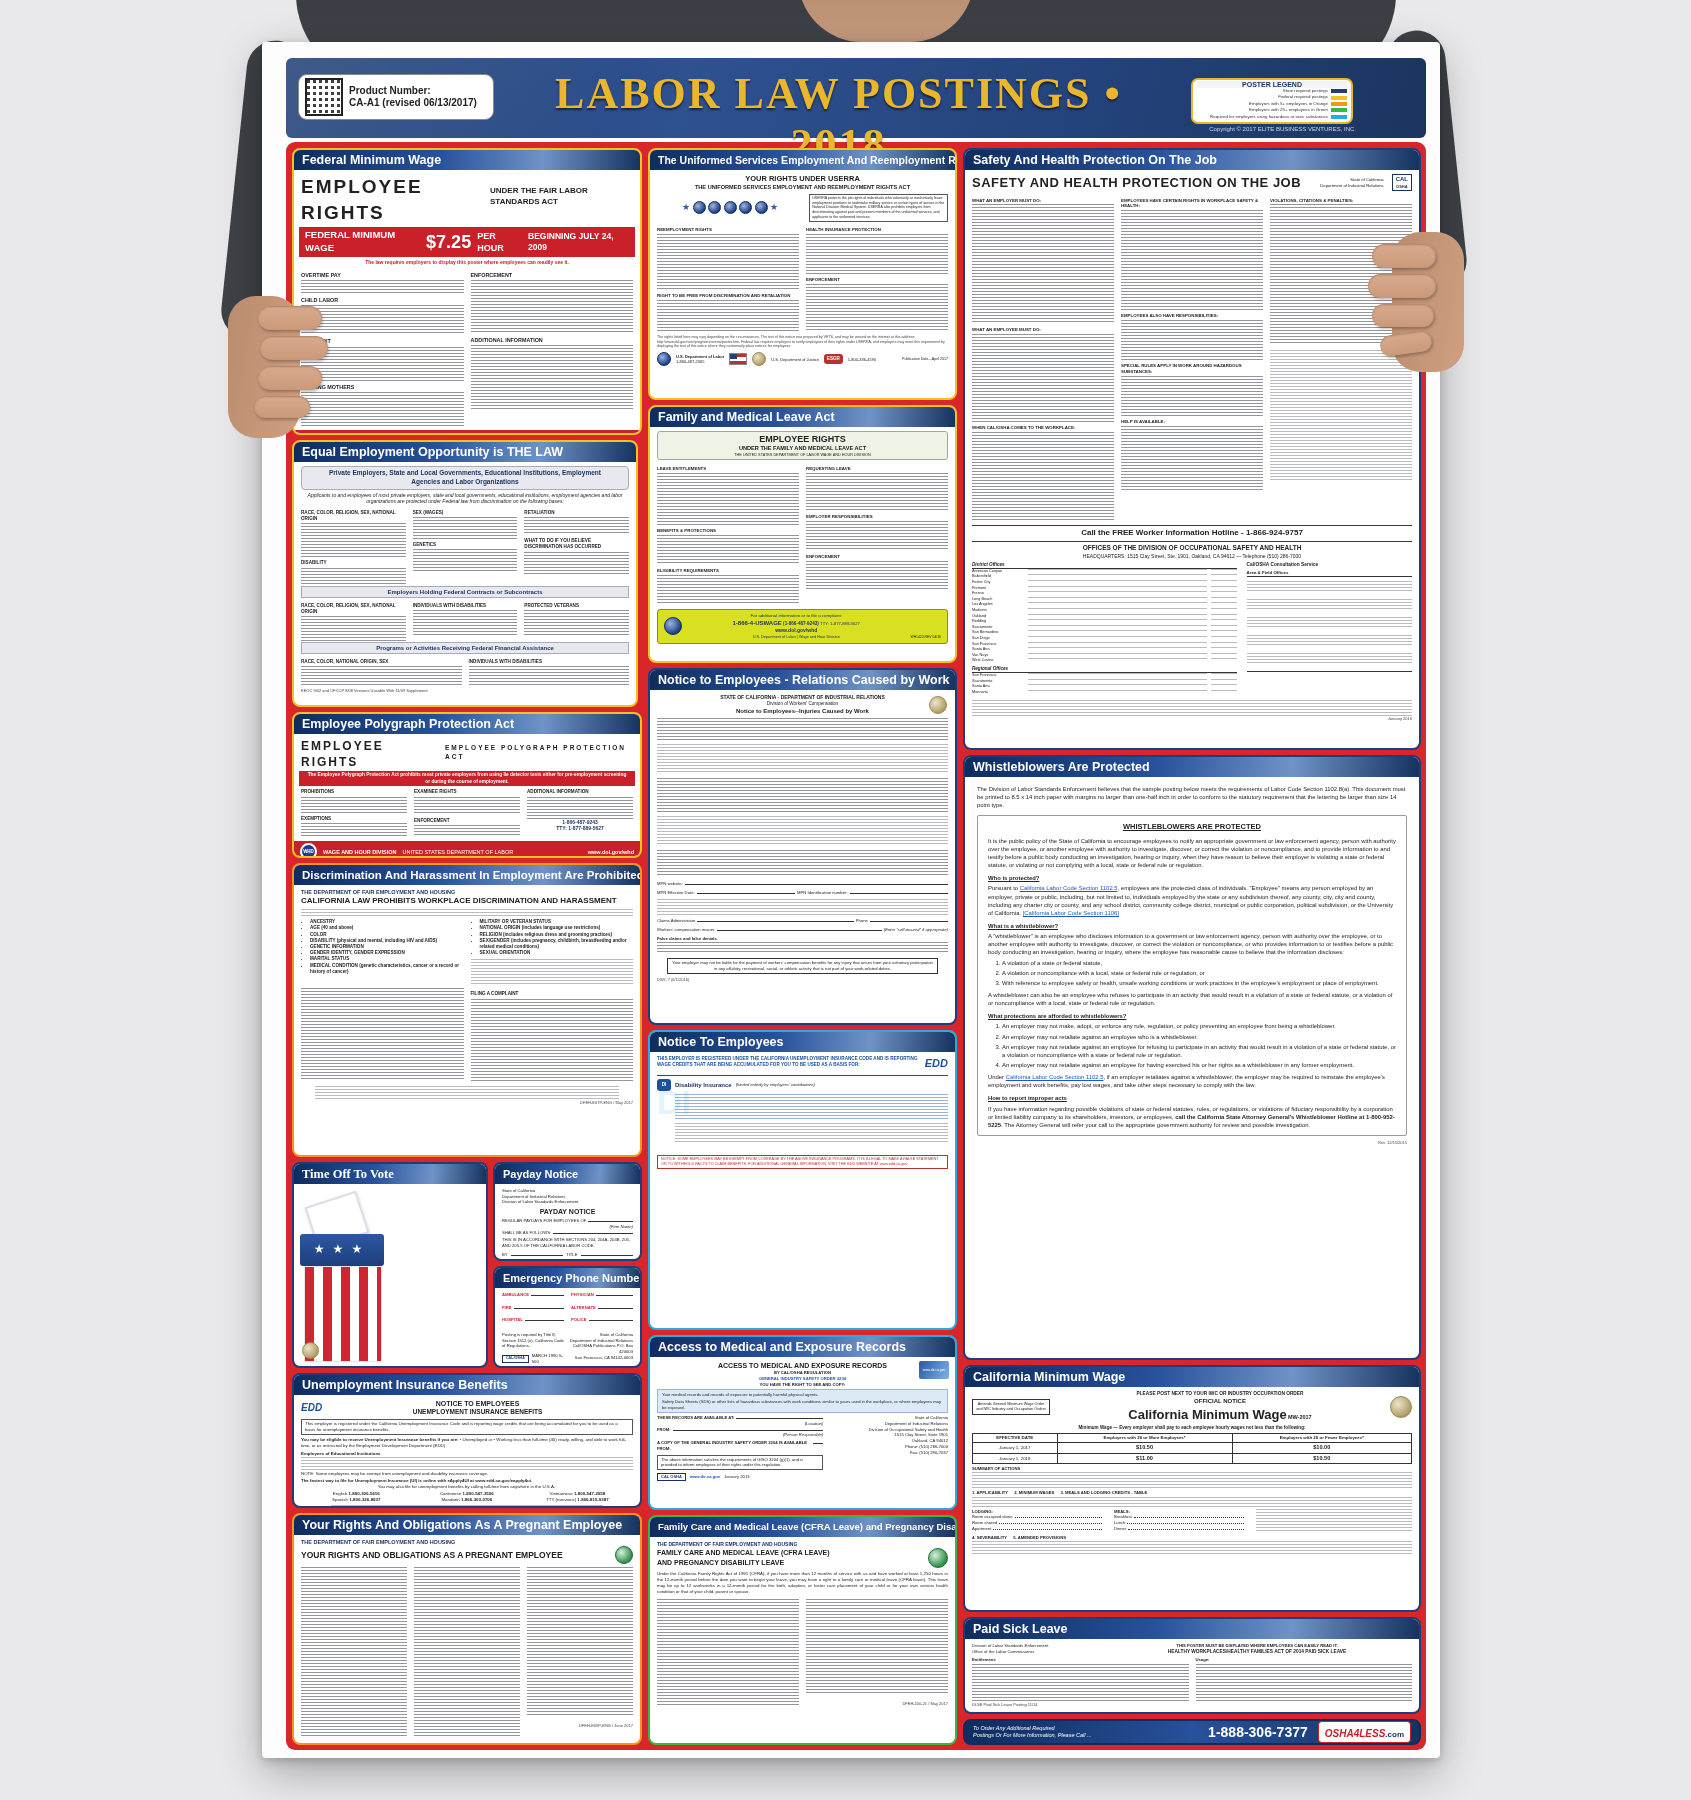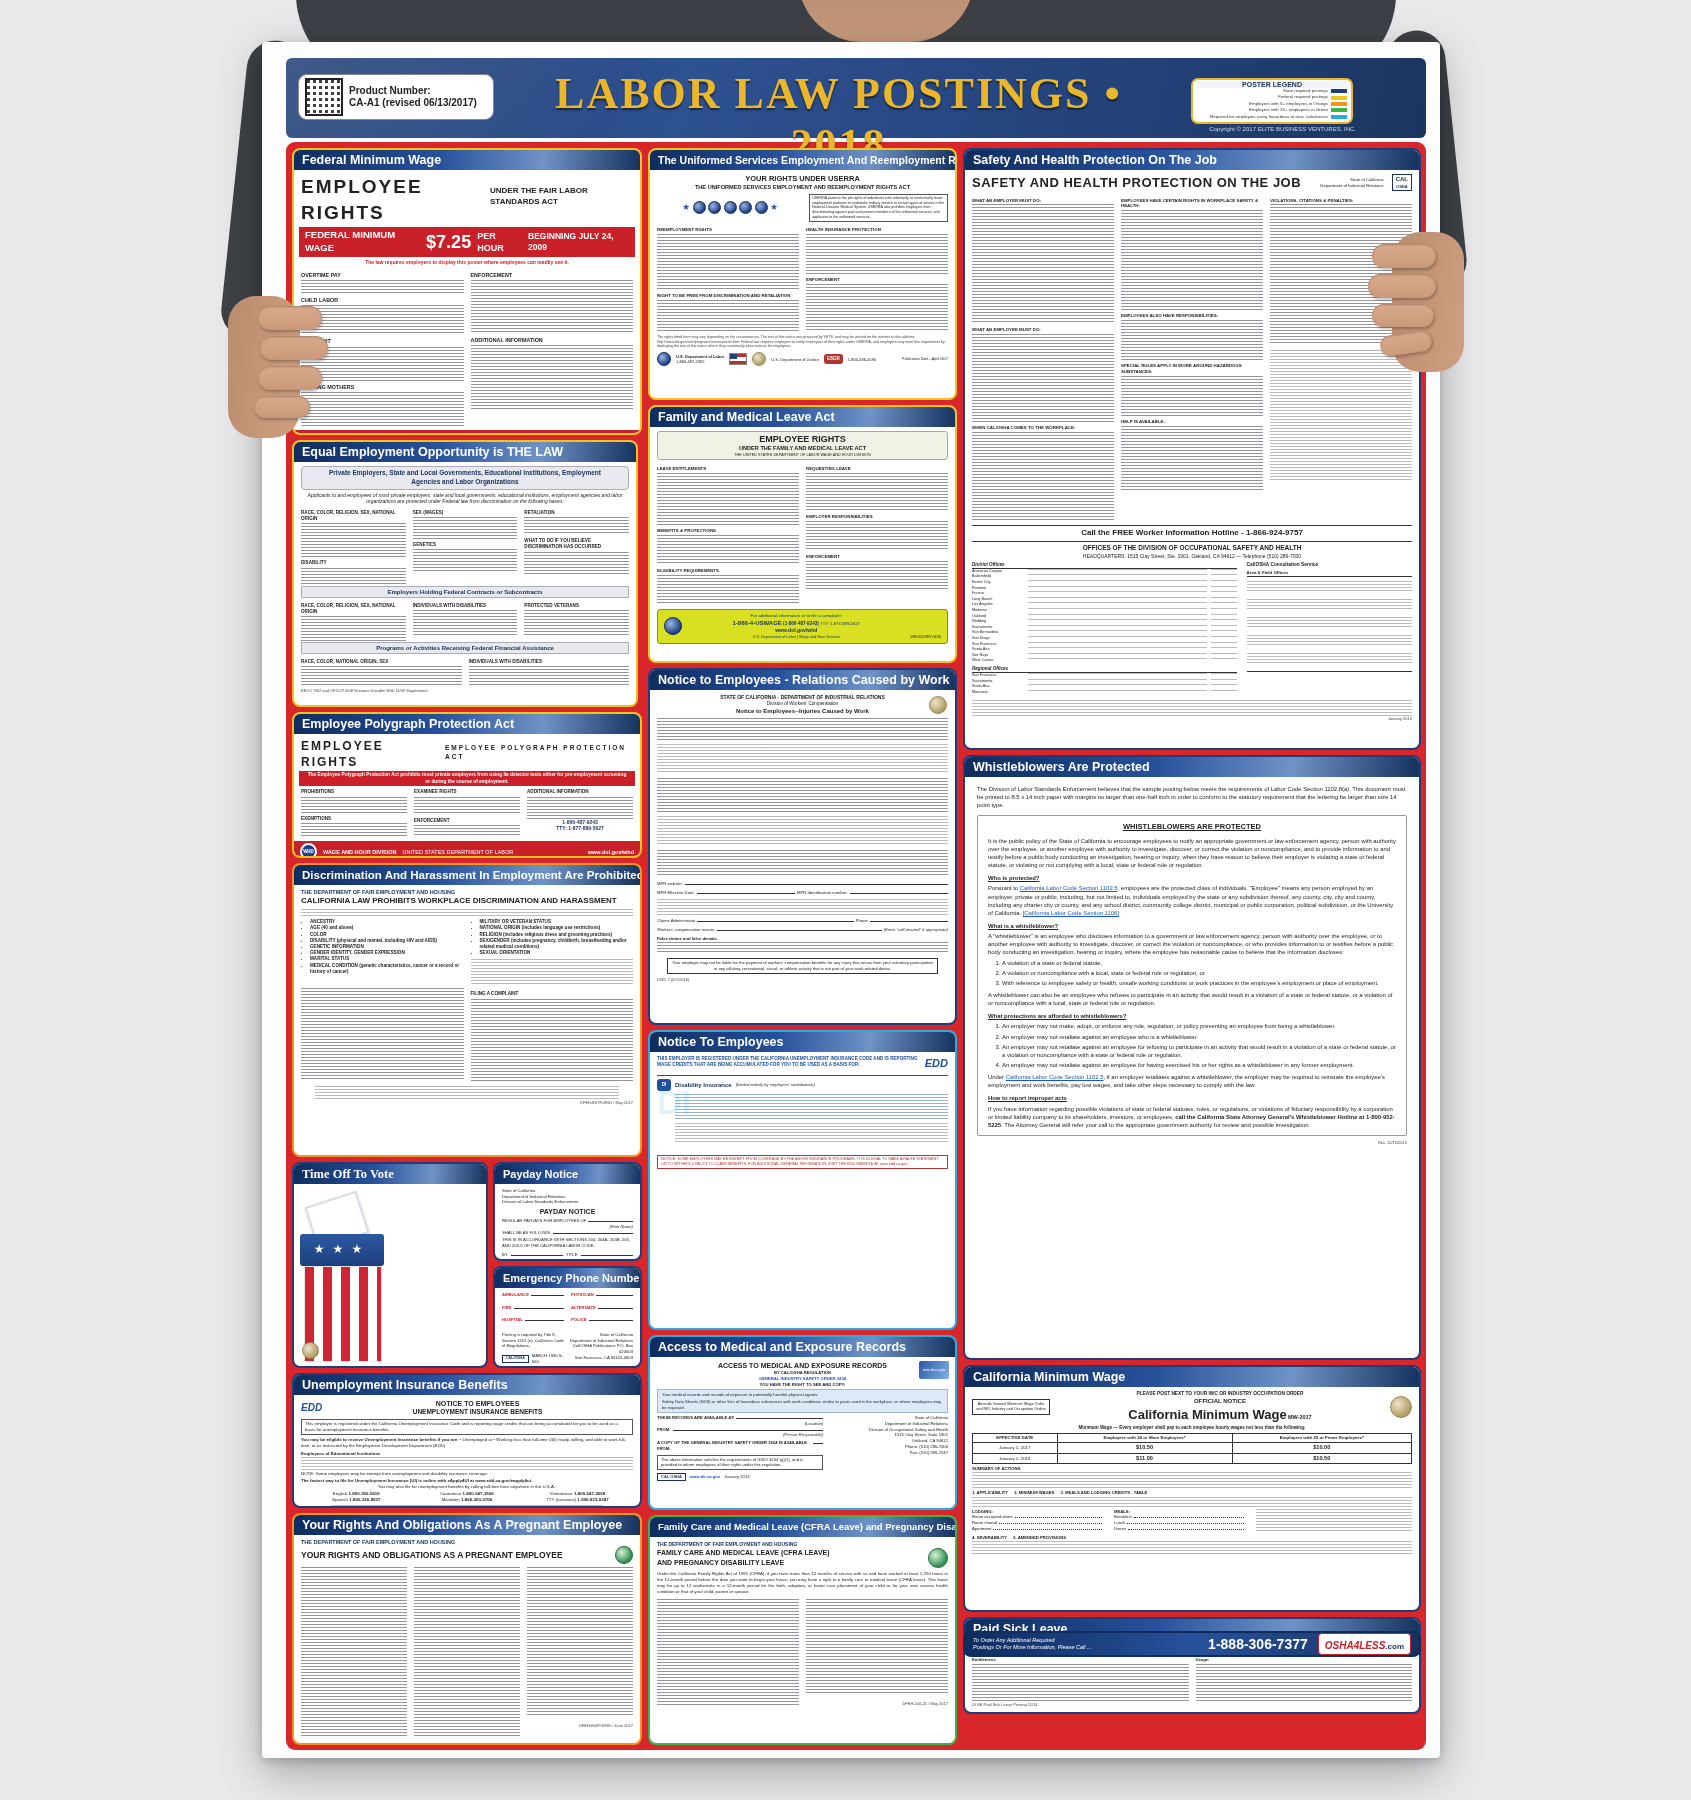--- a/index.html
+++ b/index.html
@@ -1000,21 +1000,21 @@
       </div>
       <div class="col">
         <b>Usage:</b>
         <div class="greek" style="height:38px;margin-top:1px;"></div>
       </div>
     </div>
     <div class="tiny">DLSE Paid Sick Leave Posting 11/14</div>
   </div>
 </div>
 
-<div class="sec" style="left:963px;top:1631px;width:458px;height:26px;background:linear-gradient(95deg,#0e2c5e,#27519b 50%,#16335f);border-color:#0e2c5e;flex-direction:row;align-items:center;gap:10px;padding:0 8px;">
+<div class="sec" style="left:963px;top:1719px;width:458px;height:26px;background:linear-gradient(95deg,#0e2c5e,#27519b 50%,#16335f);border-color:#0e2c5e;flex-direction:row;align-items:center;gap:10px;padding:0 8px;">
   <span class="i" style="color:#fff;font-size:5.5px;line-height:1.25;">
     <span>To Order Any Additional Required</span><br>
     <span>Postings Or For More Information,</span>
     <span>Please Call ...</span>
   </span>
   <span style="color:#fff;font-weight:bold;font-size:14px;margin-left:auto;">1-888-306-7377</span>
   <span style="background:#fff;border-radius:4px;padding:1px 6px;border:1.5px solid #c9202a;font-weight:bold;">
     <b class="i" style="color:#c9202a;font-size:10px;">OSHA4LESS</b><b style="color:#17305e;font-size:8px;">.com</b>
   </span>
 </div>

